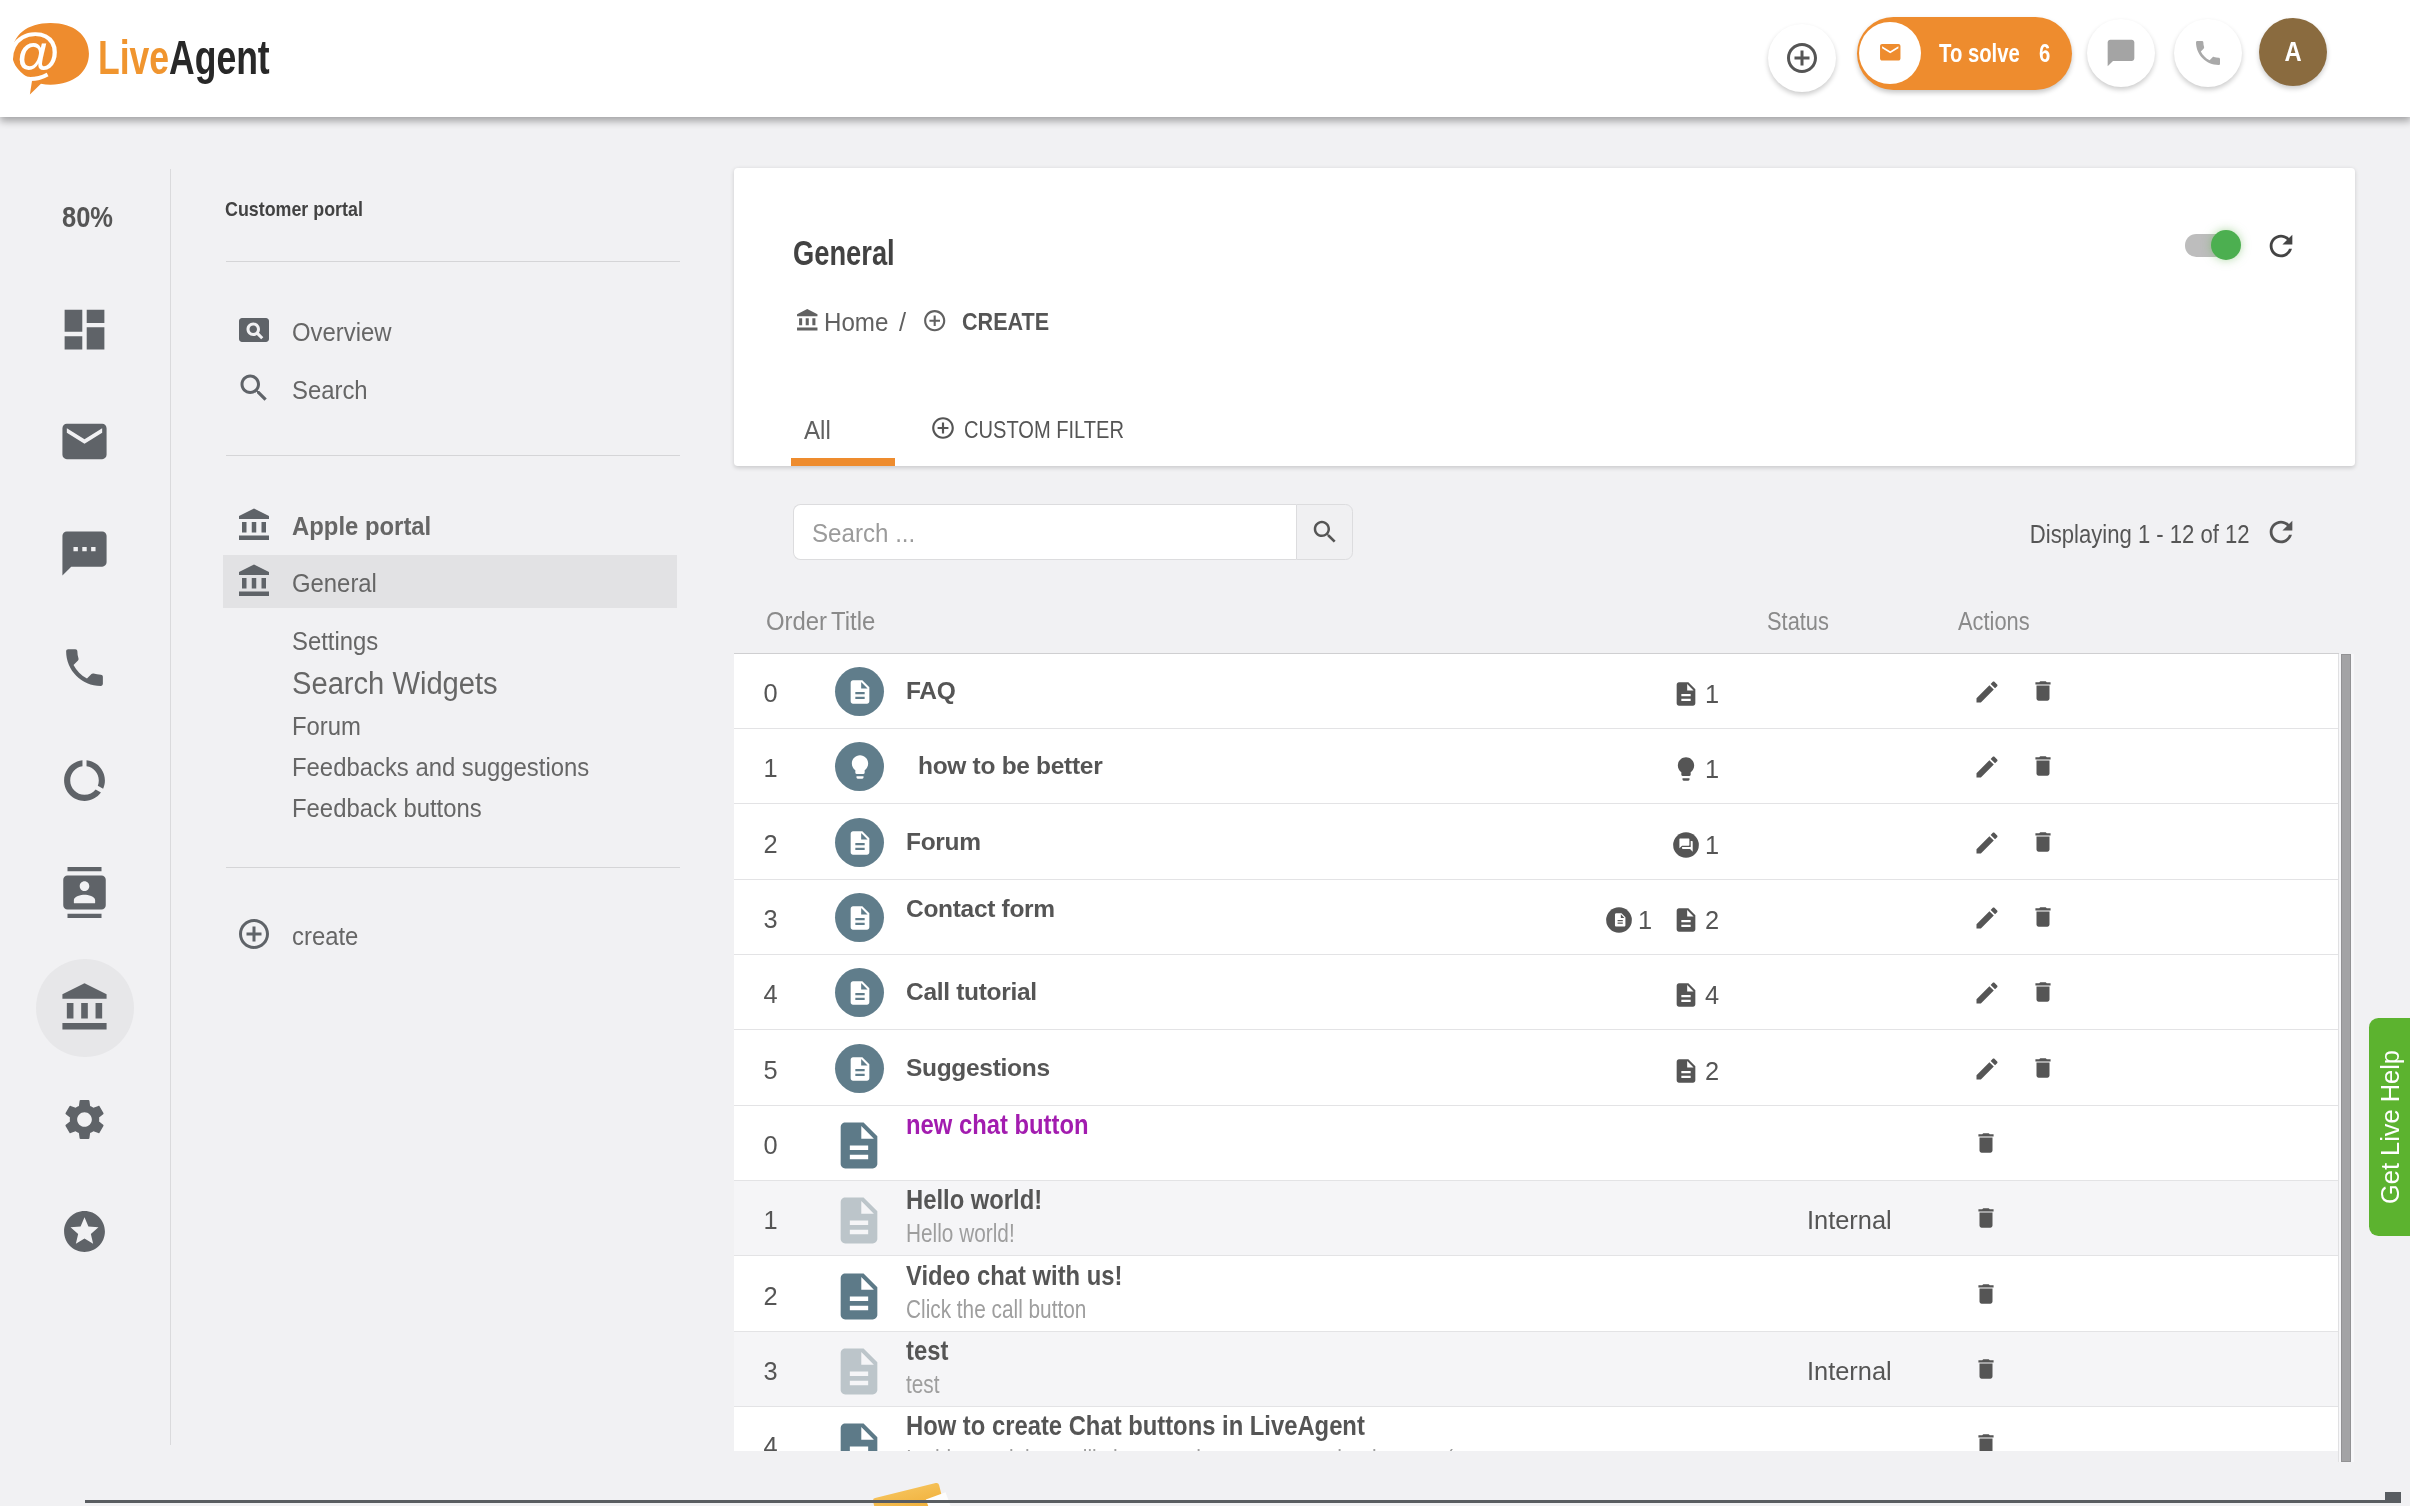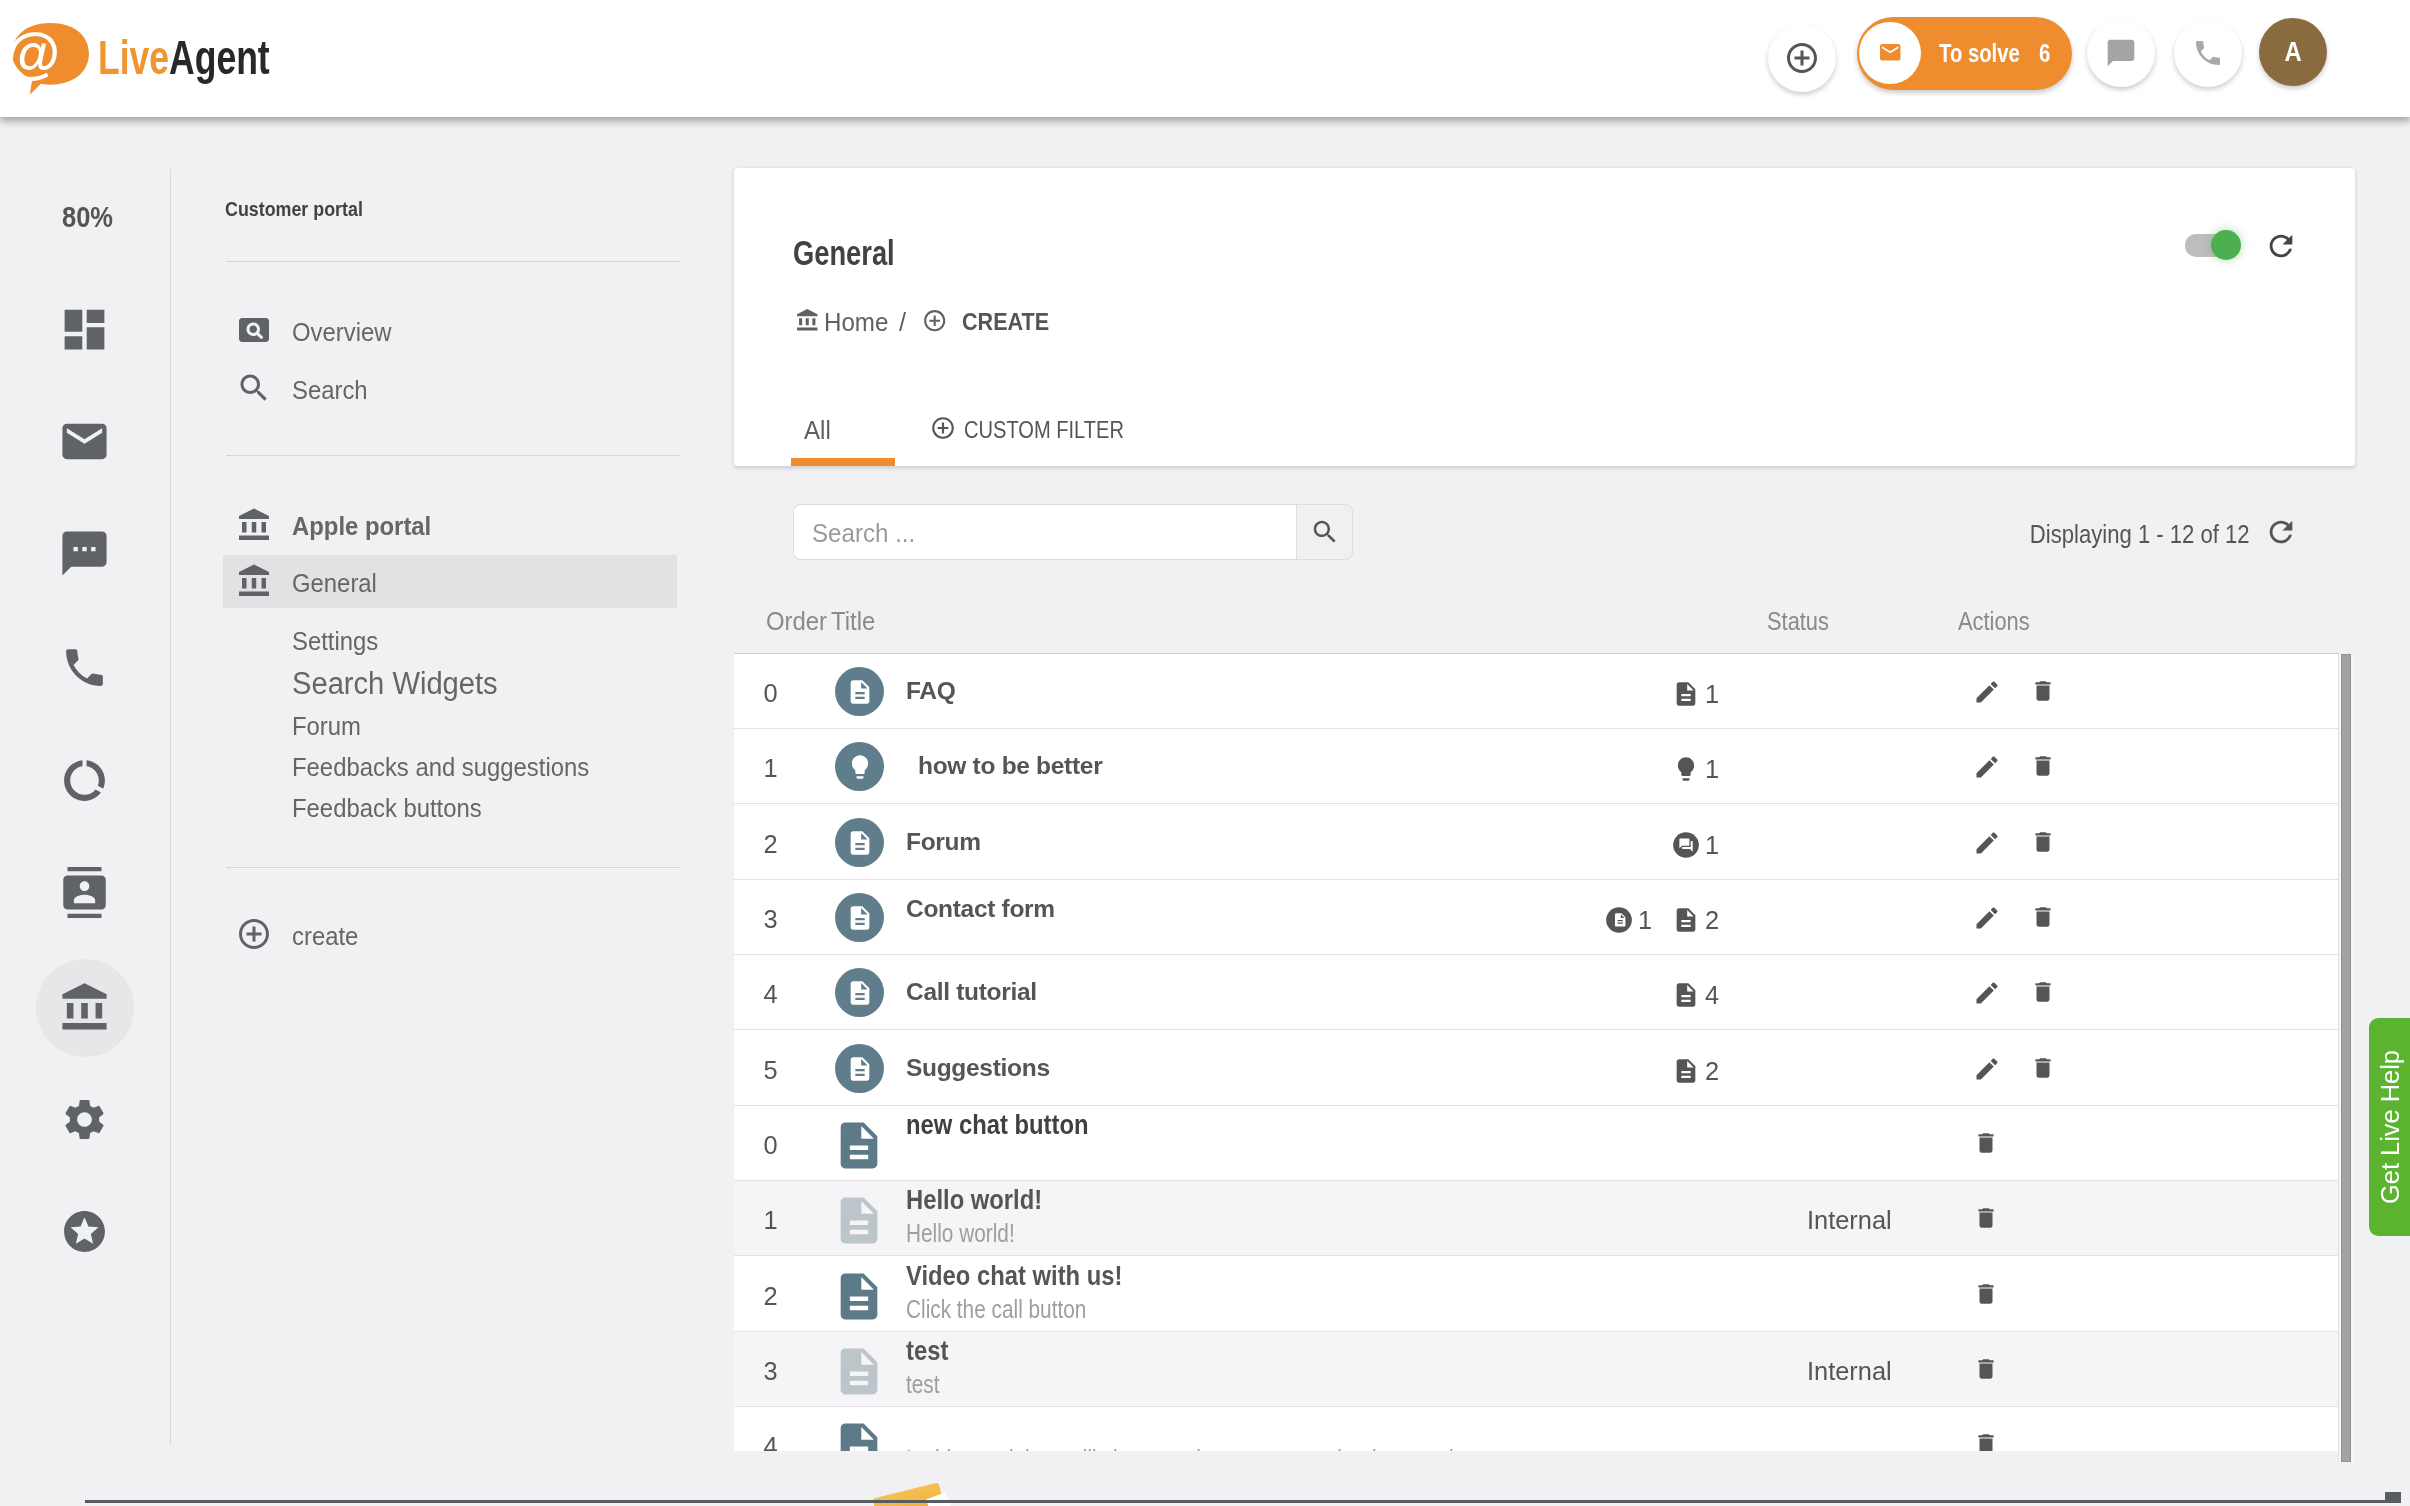--- a/index.html
+++ b/index.html
@@ -271,21 +271,21 @@
           </svg></div>
         <div class="a" style="left:1296px;top:23.5px"><svg width="26" height="26" viewBox="0 0 24 24" fill="#555">
             <path d="M6 19c0 1.1.9 2 2 2h8c1.1 0 2-.9 2-2V7H6v12zM19 4h-3.5l-1-1h-5l-1 1H5v2h14V4z"></path>
           </svg></div>
       </div>
       <div class="row" style="top:452px">
         <div class="a t" style="left:22.6px;width:28px;text-align:center;top:24.5px;font-size:25.4px;color:#555">0</div>
         <div class="a" style="left:95px;top:12.2px"><svg width="60" height="55" viewBox="0 0 24 24" fill="#5d7a88">
             <path d="M14 2H6c-1.1 0-1.99.9-1.99 2L4 20c0 1.1.89 2 1.99 2H18c1.1 0 2-.9 2-2V8l-6-6zm2 16H8v-2h8v2zm0-4H8v-2h8v2zm-3-5V3.5L18.5 9H13z"></path>
           </svg></div>
-        <div class="a t" style="left:172px;top:4.7px;font-size:28px;line-height:28px;font-weight:bold;color:#404040"><span class="cx" style="transform:scaleX(0.85)">new chat button</span></div>
+        <div class="a t" style="left:172px;top:4.7px;font-size:28px;line-height:28px;font-weight:bold;color:#a21caf"><span class="cx" style="transform:scaleX(0.85)">new chat button</span></div>
         <div class="a" style="left:1239px;top:23.5px"><svg width="26" height="26" viewBox="0 0 24 24" fill="#555">
             <path d="M6 19c0 1.1.9 2 2 2h8c1.1 0 2-.9 2-2V7H6v12zM19 4h-3.5l-1-1h-5l-1 1H5v2h14V4z"></path>
           </svg></div>
       </div>
       <div class="row grey" style="top:527px">
         <div class="a t" style="left:22.6px;width:28px;text-align:center;top:24.5px;font-size:25.4px;color:#555">1</div>
         <div class="a" style="left:95px;top:12.2px"><svg width="60" height="55" viewBox="0 0 24 24" fill="#bcc5ca">
             <path d="M14 2H6c-1.1 0-1.99.9-1.99 2L4 20c0 1.1.89 2 1.99 2H18c1.1 0 2-.9 2-2V8l-6-6zm2 16H8v-2h8v2zm0-4H8v-2h8v2zm-3-5V3.5L18.5 9H13z"></path>
           </svg></div>
         <div class="a t" style="left:172px;top:4.7px;font-size:28px;line-height:28px;font-weight:bold;color:#555"><span class="cx" style="transform:scaleX(0.85)">Hello world!</span></div>
@@ -316,20 +316,21 @@
         <div class="a t" style="left:1073px;top:24.5px;font-size:25.4px;color:#555">Internal</div>
         <div class="a" style="left:1239px;top:23.5px"><svg width="26" height="26" viewBox="0 0 24 24" fill="#555">
             <path d="M6 19c0 1.1.9 2 2 2h8c1.1 0 2-.9 2-2V7H6v12zM19 4h-3.5l-1-1h-5l-1 1H5v2h14V4z"></path>
           </svg></div>
       </div>
       <div class="row" style="top:753px">
         <div class="a t" style="left:22.6px;width:28px;text-align:center;top:24.5px;font-size:25.4px;color:#555">4</div>
         <div class="a" style="left:95px;top:12.2px"><svg width="60" height="55" viewBox="0 0 24 24" fill="#5d7a88">
             <path d="M14 2H6c-1.1 0-1.99.9-1.99 2L4 20c0 1.1.89 2 1.99 2H18c1.1 0 2-.9 2-2V8l-6-6zm2 16H8v-2h8v2zm0-4H8v-2h8v2zm-3-5V3.5L18.5 9H13z"></path>
           </svg></div>
+        <div class="a t" style="left:172px;top:4.7px;font-size:28px;line-height:28px;font-weight:bold;color:#555"><span class="cx" style="transform:scaleX(0.85)">How to create Chat buttons in LiveAgent</span></div>
         <div class="a t" style="left:172px;top:39px;font-size:26px;line-height:26px;color:#9e9e9e"><span class="cx" style="transform:scaleX(0.80)">In this tutorial we will show you how to create chat buttons (</span></div>
         <div class="a" style="left:1239px;top:23.5px"><svg width="26" height="26" viewBox="0 0 24 24" fill="#555">
             <path d="M6 19c0 1.1.9 2 2 2h8c1.1 0 2-.9 2-2V7H6v12zM19 4h-3.5l-1-1h-5l-1 1H5v2h14V4z"></path>
           </svg></div>
       </div>
     </div>
 <div class="a" style="left:2338px;top:654px;width:16px;height:808px;background:#f7f7f9;border-left:0.9px solid #e0e0e2"></div>
 <div class="a" style="left:2341px;top:654px;width:10.4px;height:808px;background:#a3a3a5;border:0.9px solid #929294"></div>
 <div class="a" style="left:2369px;top:1018px;width:41px;height:218px;background:#5cb32f;border-radius:9.4px 0 0 9.4px"></div>
 <div class="a t" style="left:2369px;top:1018px;width:41px;height:218px">

